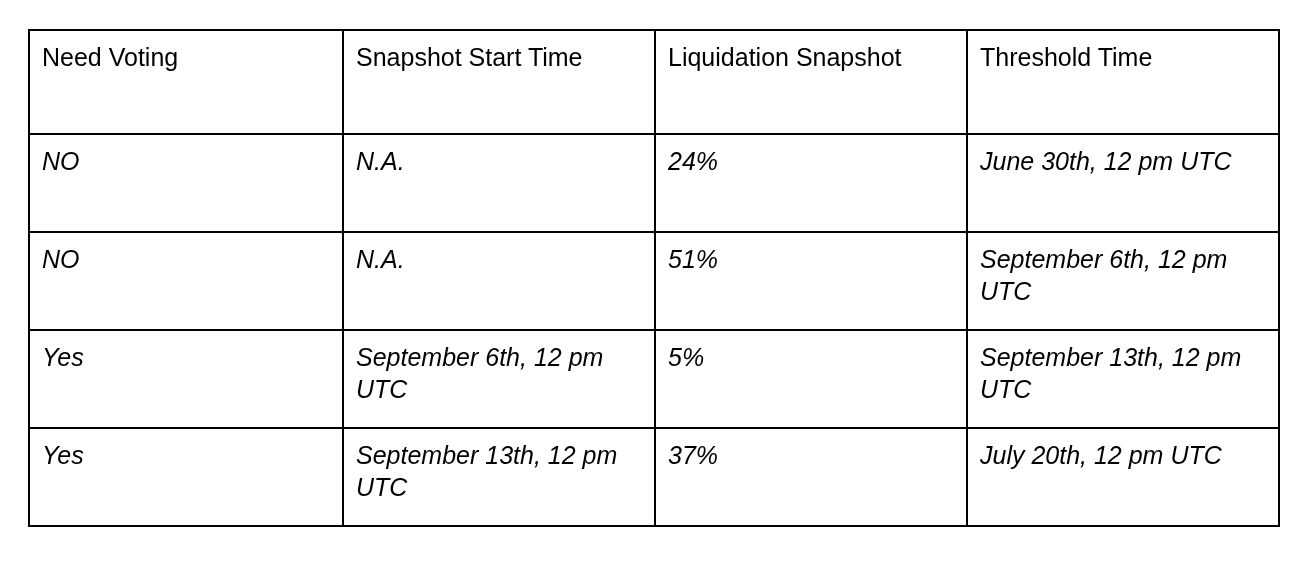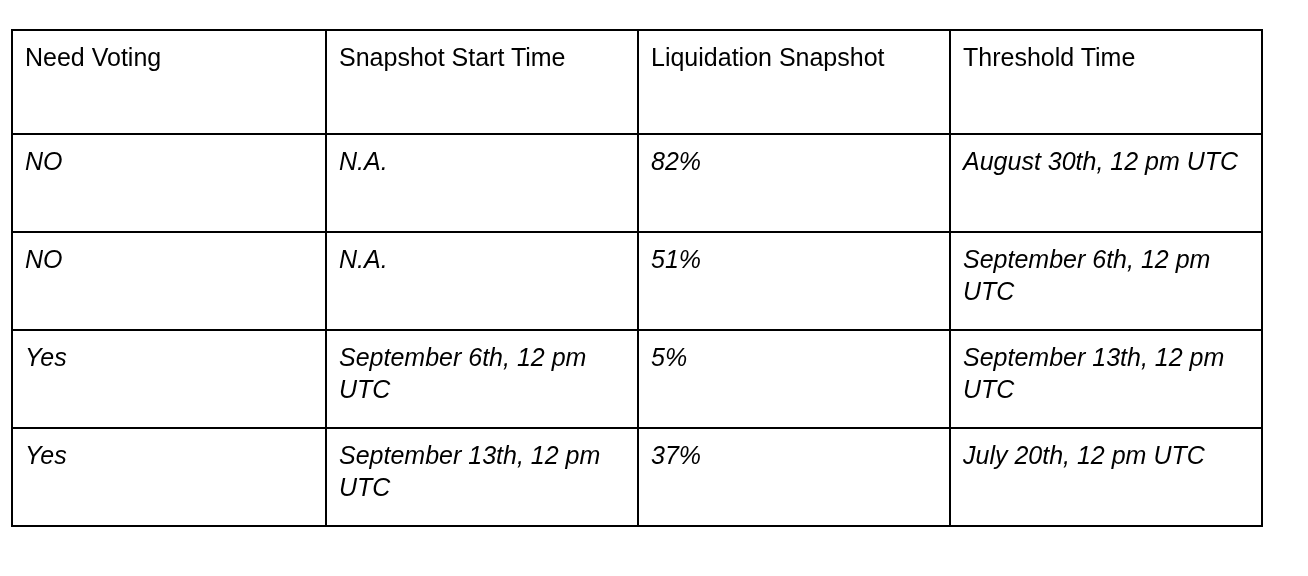--- a/index.html
+++ b/index.html
@@ -15,21 +15,21 @@
     overflow: hidden;
   }
   .page {
     position: relative;
     width: 1308px;
     height: 576px;
     background: #ffffff;
   }
   .table-wrap {
     position: absolute;
-    left: 11px;
+    left: 28px;
     top: 29px;
     width: 1250px;
   }
   table.data-table {
     border-collapse: collapse;
     width: 1250px;
     table-layout: fixed;
     background: #ffffff;
   }
   table.data-table td {
@@ -69,22 +69,22 @@
       <tbody>
         <tr class="header-row">
           <td>Need Voting</td>
           <td>Snapshot Start Time</td>
           <td>Liquidation Snapshot</td>
           <td>Threshold Time</td>
         </tr>
         <tr class="body-row">
           <td>NO</td>
           <td>N.A.</td>
-          <td>82%</td>
-          <td>August 30th, 12 pm UTC</td>
+          <td>24%</td>
+          <td>June 30th, 12 pm UTC</td>
         </tr>
         <tr class="body-row">
           <td>NO</td>
           <td>N.A.</td>
           <td>51%</td>
           <td>September 6th, 12 pm UTC</td>
         </tr>
         <tr class="body-row">
           <td>Yes</td>
           <td>September 6th, 12 pm UTC</td>

